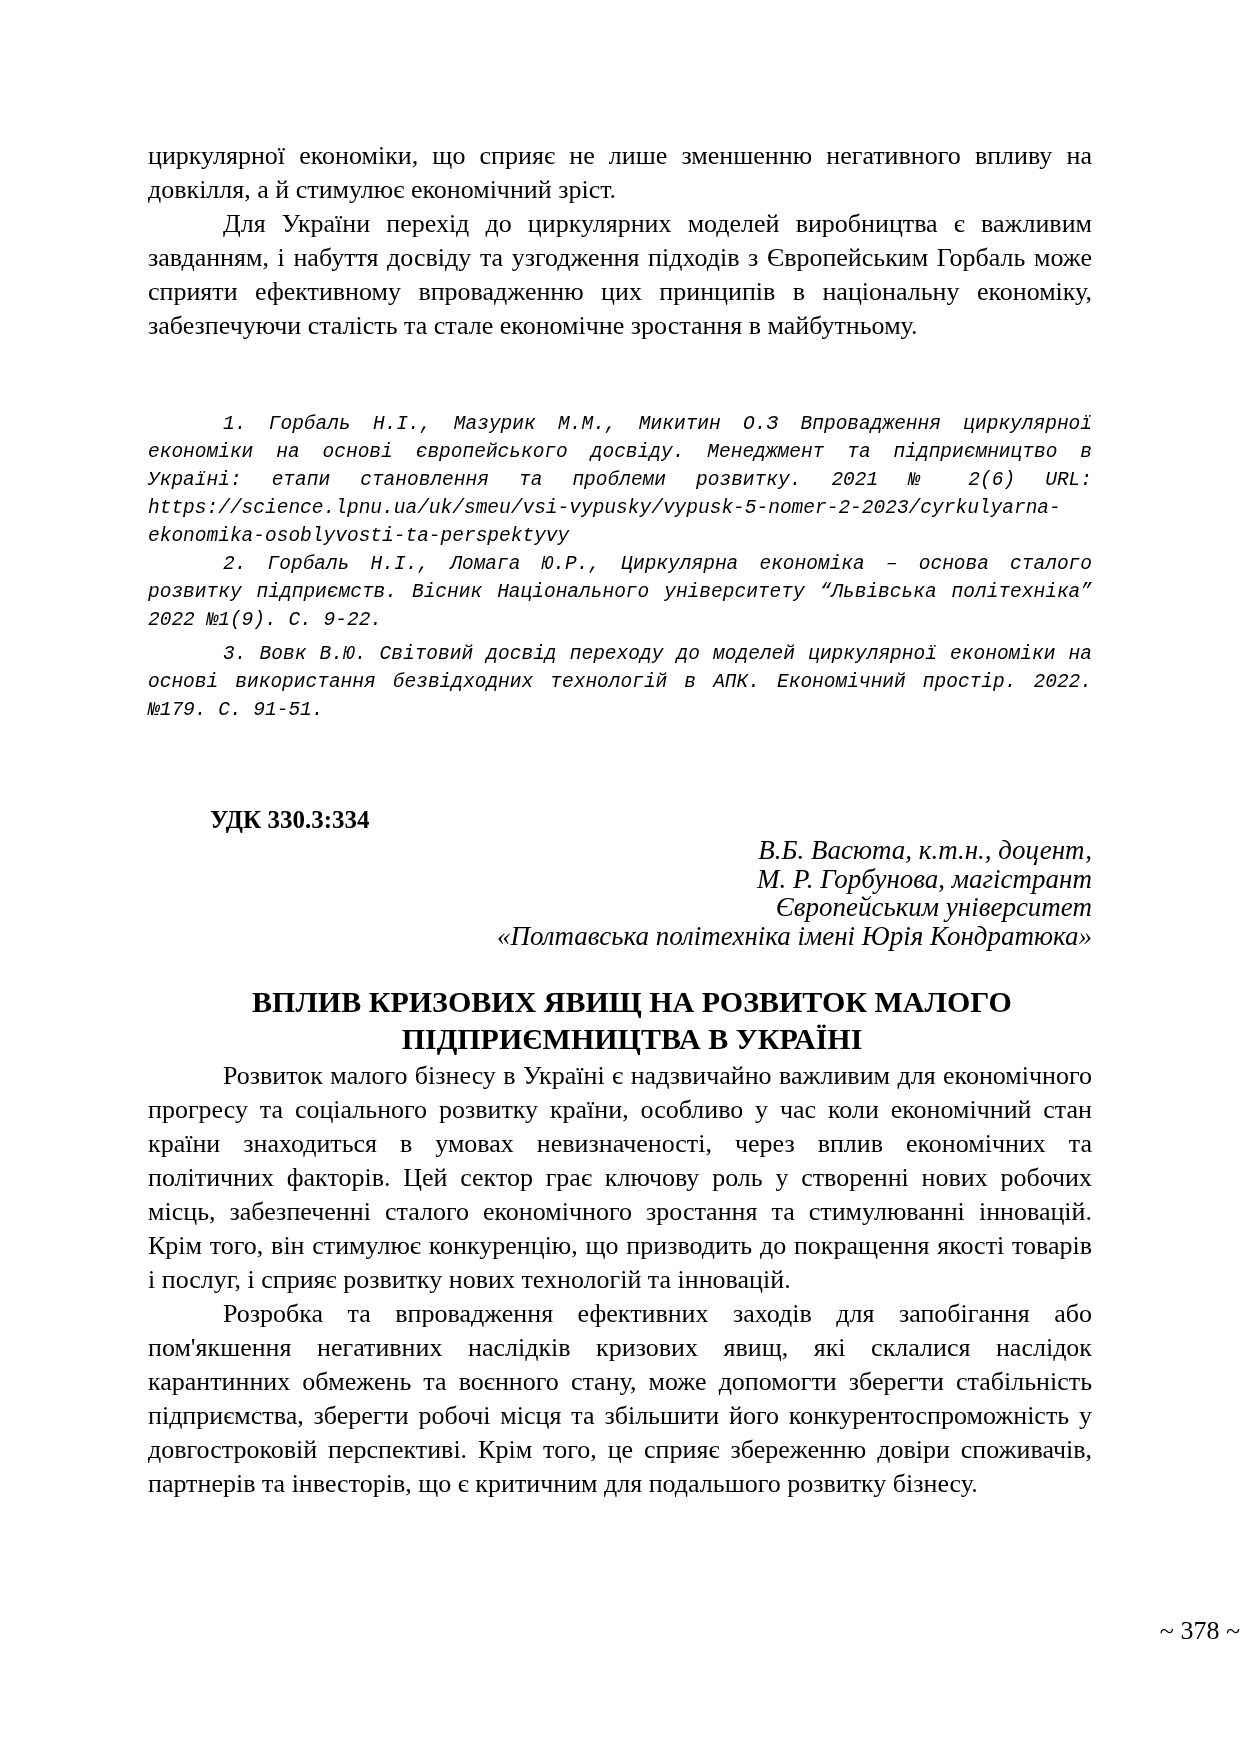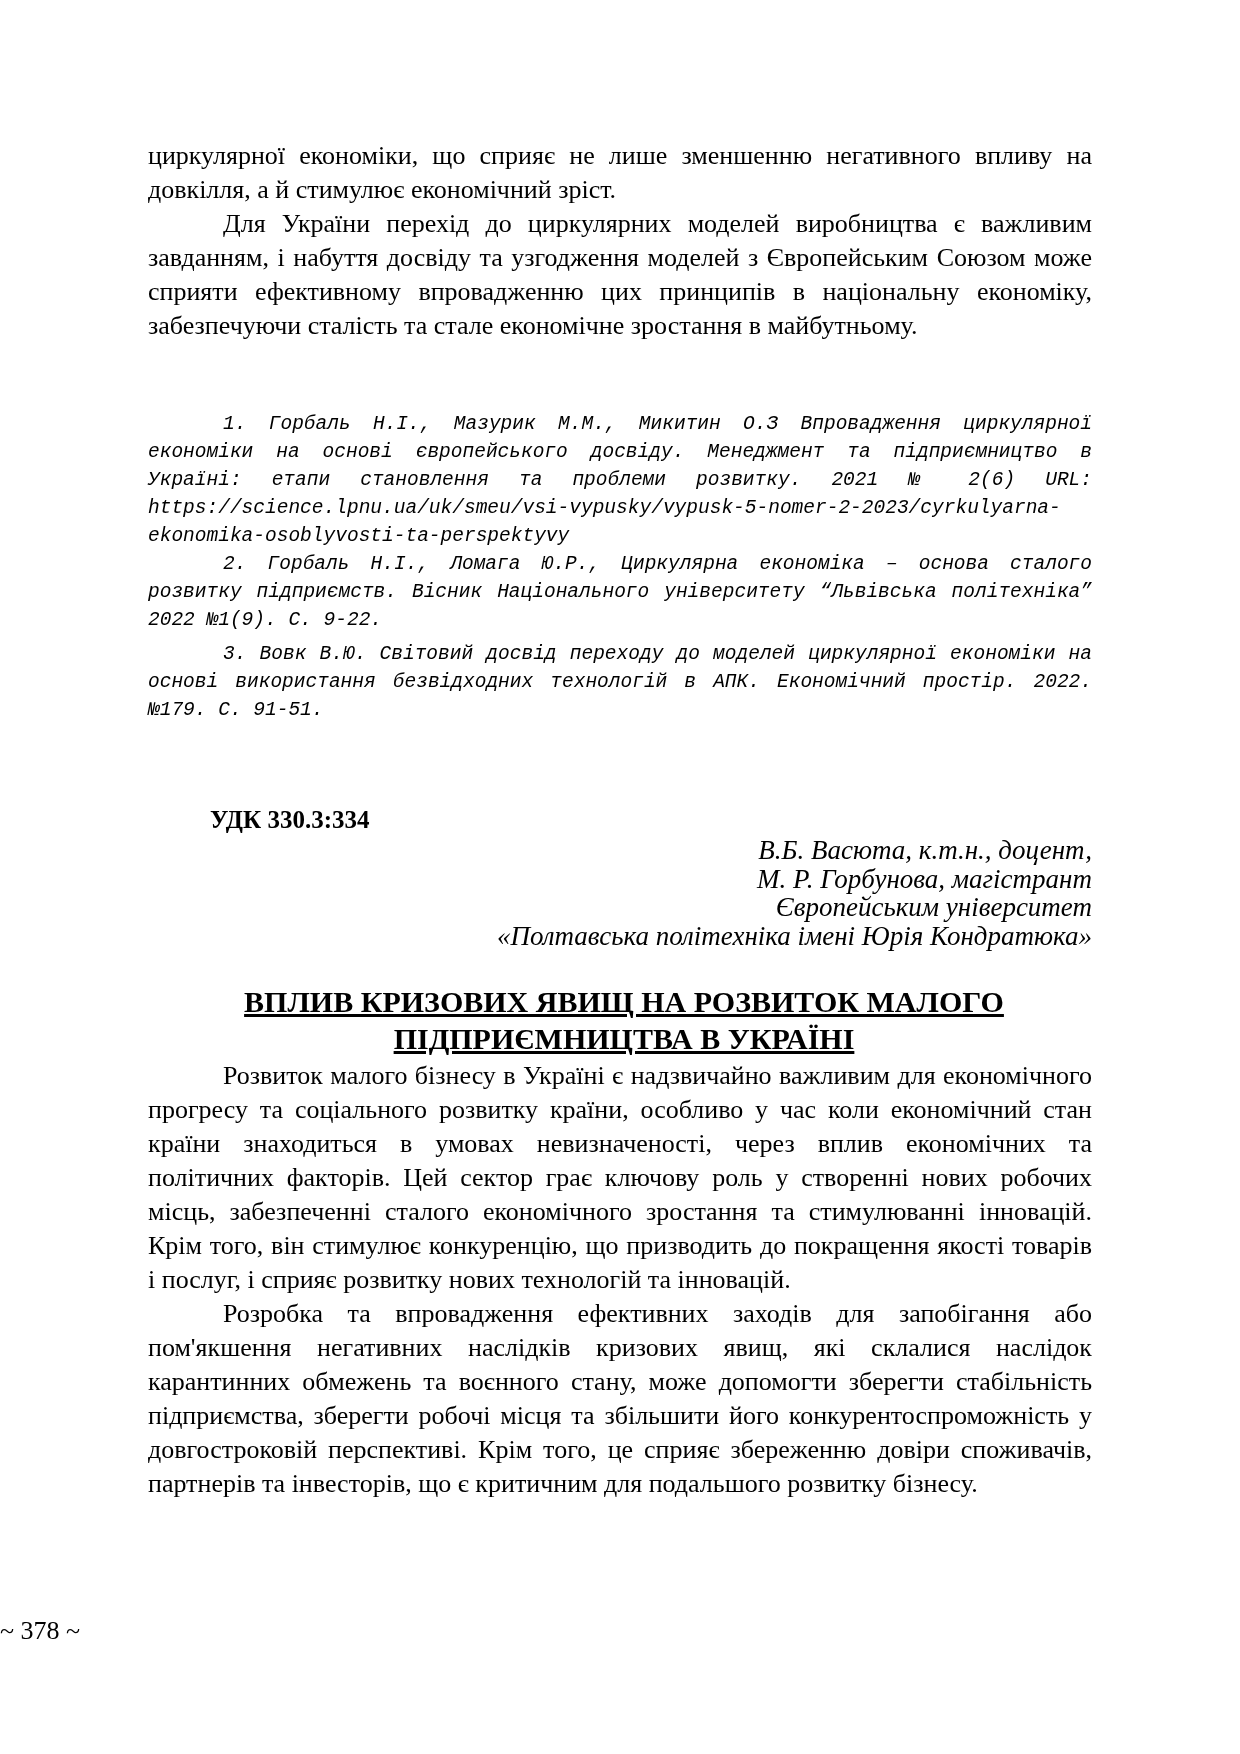--- a/index.html
+++ b/index.html
@@ -9,33 +9,33 @@
   .para { font-size: 26px; line-height: 34px; text-align: justify; margin: 0; }
   .para.indent { text-indent: 75px; }
   #continuation { position: absolute; top: 139px; left: 0; width: 944px; }
   #refs { position: absolute; top: 410px; left: 0; width: 944px; font-style: italic; font-size: 19.5px; line-height: 28px; }
   #refs .heading { text-align: center; margin: 0; }
   #refs .ref { text-indent: 75px; text-align: justify; margin: 0; font-family: Liberation Mono, monospace; }
   #refs .ref.gap { margin-top: 6px; }
   #udc { position: absolute; top: 803px; left: 62px; font-weight: bold; font-size: 25px; line-height: 34px; margin: 0; }
   #authors { position: absolute; top: 836px; right: 0; text-align: right; font-style: italic; font-size: 27px; line-height: 28.5px; }
   #authors div { margin: 0; }
-  #title { position: absolute; top: 983px; left: 4px; width: 944px; text-align: center; font-weight: bold;
-           font-size: 30px; line-height: 37px; margin: 0; text-decoration: underline; }
+  #title { position: absolute; top: 983px; left: 12px; width: 944px; text-align: center; font-weight: bold;
+           font-size: 30px; line-height: 37px; margin: 0; }
   #article-body { position: absolute; top: 1059px; left: 0; width: 944px; }
-  #page-number { position: absolute; top: 1614px; left: 0; width: 1240px; text-align: left; font-size: 26px; line-height: 34px; }
+  #page-number { position: absolute; top: 1614px; left: 0; width: 1240px; text-align: right; font-size: 26px; line-height: 34px; }
 </style>
 </head>
 <body>
 
 <div class="page">
 
   <div id="continuation">
     <p class="para">циркулярної економіки, що сприяє не лише зменшенню негативного впливу на довкілля, а й стимулює економічний зріст.</p>
-    <p class="para indent">Для України перехід до циркулярних моделей виробництва є важливим завданням, і набуття досвіду та узгодження моделей з Європейським Союзом може сприяти ефективному впровадженню цих принципів в національну економіку, забезпечуючи сталість та стале економічне зростання в майбутньому.</p>
+    <p class="para indent">Для України перехід до циркулярних моделей виробництва є важливим завданням, і набуття досвіду та узгодження підходів з Європейським Горбаль може сприяти ефективному впровадженню цих принципів в національну економіку, забезпечуючи сталість та стале економічне зростання в майбутньому.</p>
   </div>
 
   <div id="refs">
     <p class="ref">1. Горбаль Н.І., Мазурик М.М., Микитин О.З Впровадження циркулярної економіки на основі європейського досвіду. Менеджмент та підприємництво в Україні: етапи становлення та проблеми розвитку. 2021 № 2(6) URL: https://science.lpnu.ua/uk/smeu/vsi-vypusky/vypusk-5-nomer-2-2023/cyrkulyarna-ekonomika-osoblyvosti-ta-perspektyvy</p>
     <p class="ref">2. Горбаль Н.І., Ломага Ю.Р., Циркулярна економіка – основа сталого розвитку підприємств. Вісник Національного університету “Львівська політехніка” 2022 №1(9). С. 9-22.</p>
     <p class="ref gap">3. Вовк В.Ю. Світовий досвід переходу до моделей циркулярної економіки на основі використання безвідходних технологій в АПК.  Економічний простір.  2022.  №179. С. 91-51.</p>
   </div>
 
   <p id="udc">УДК 330.3:334</p>
 

